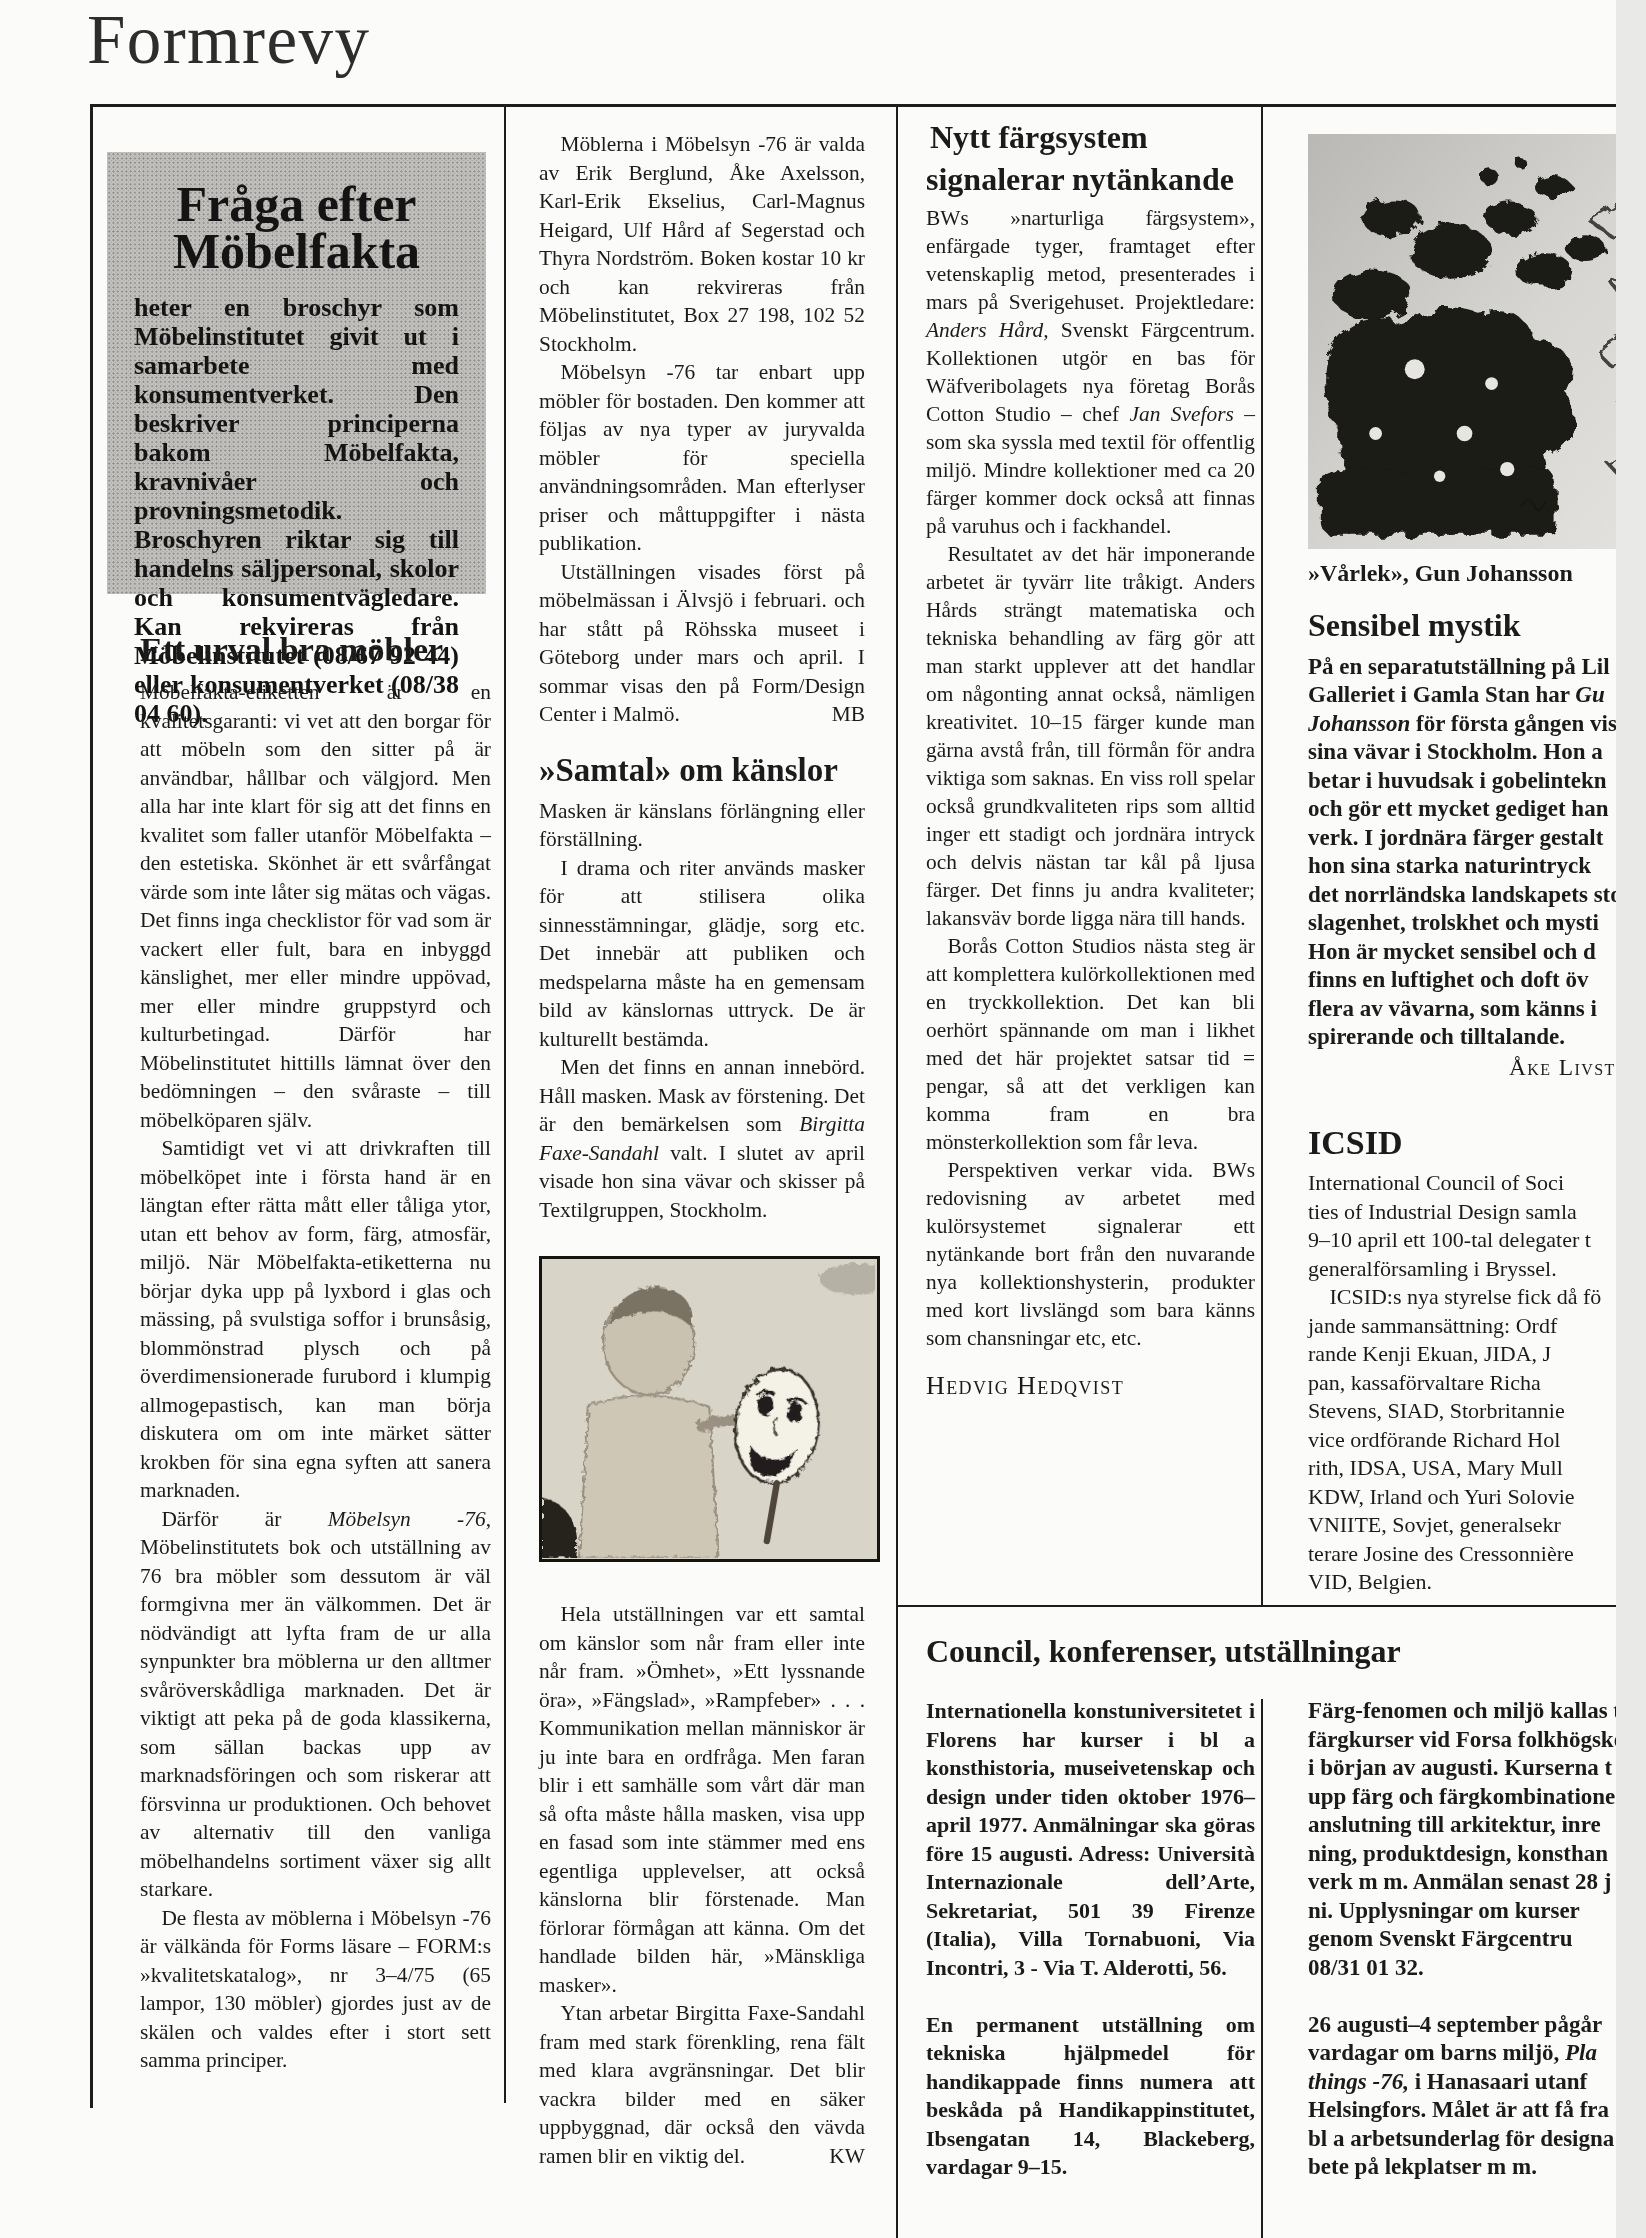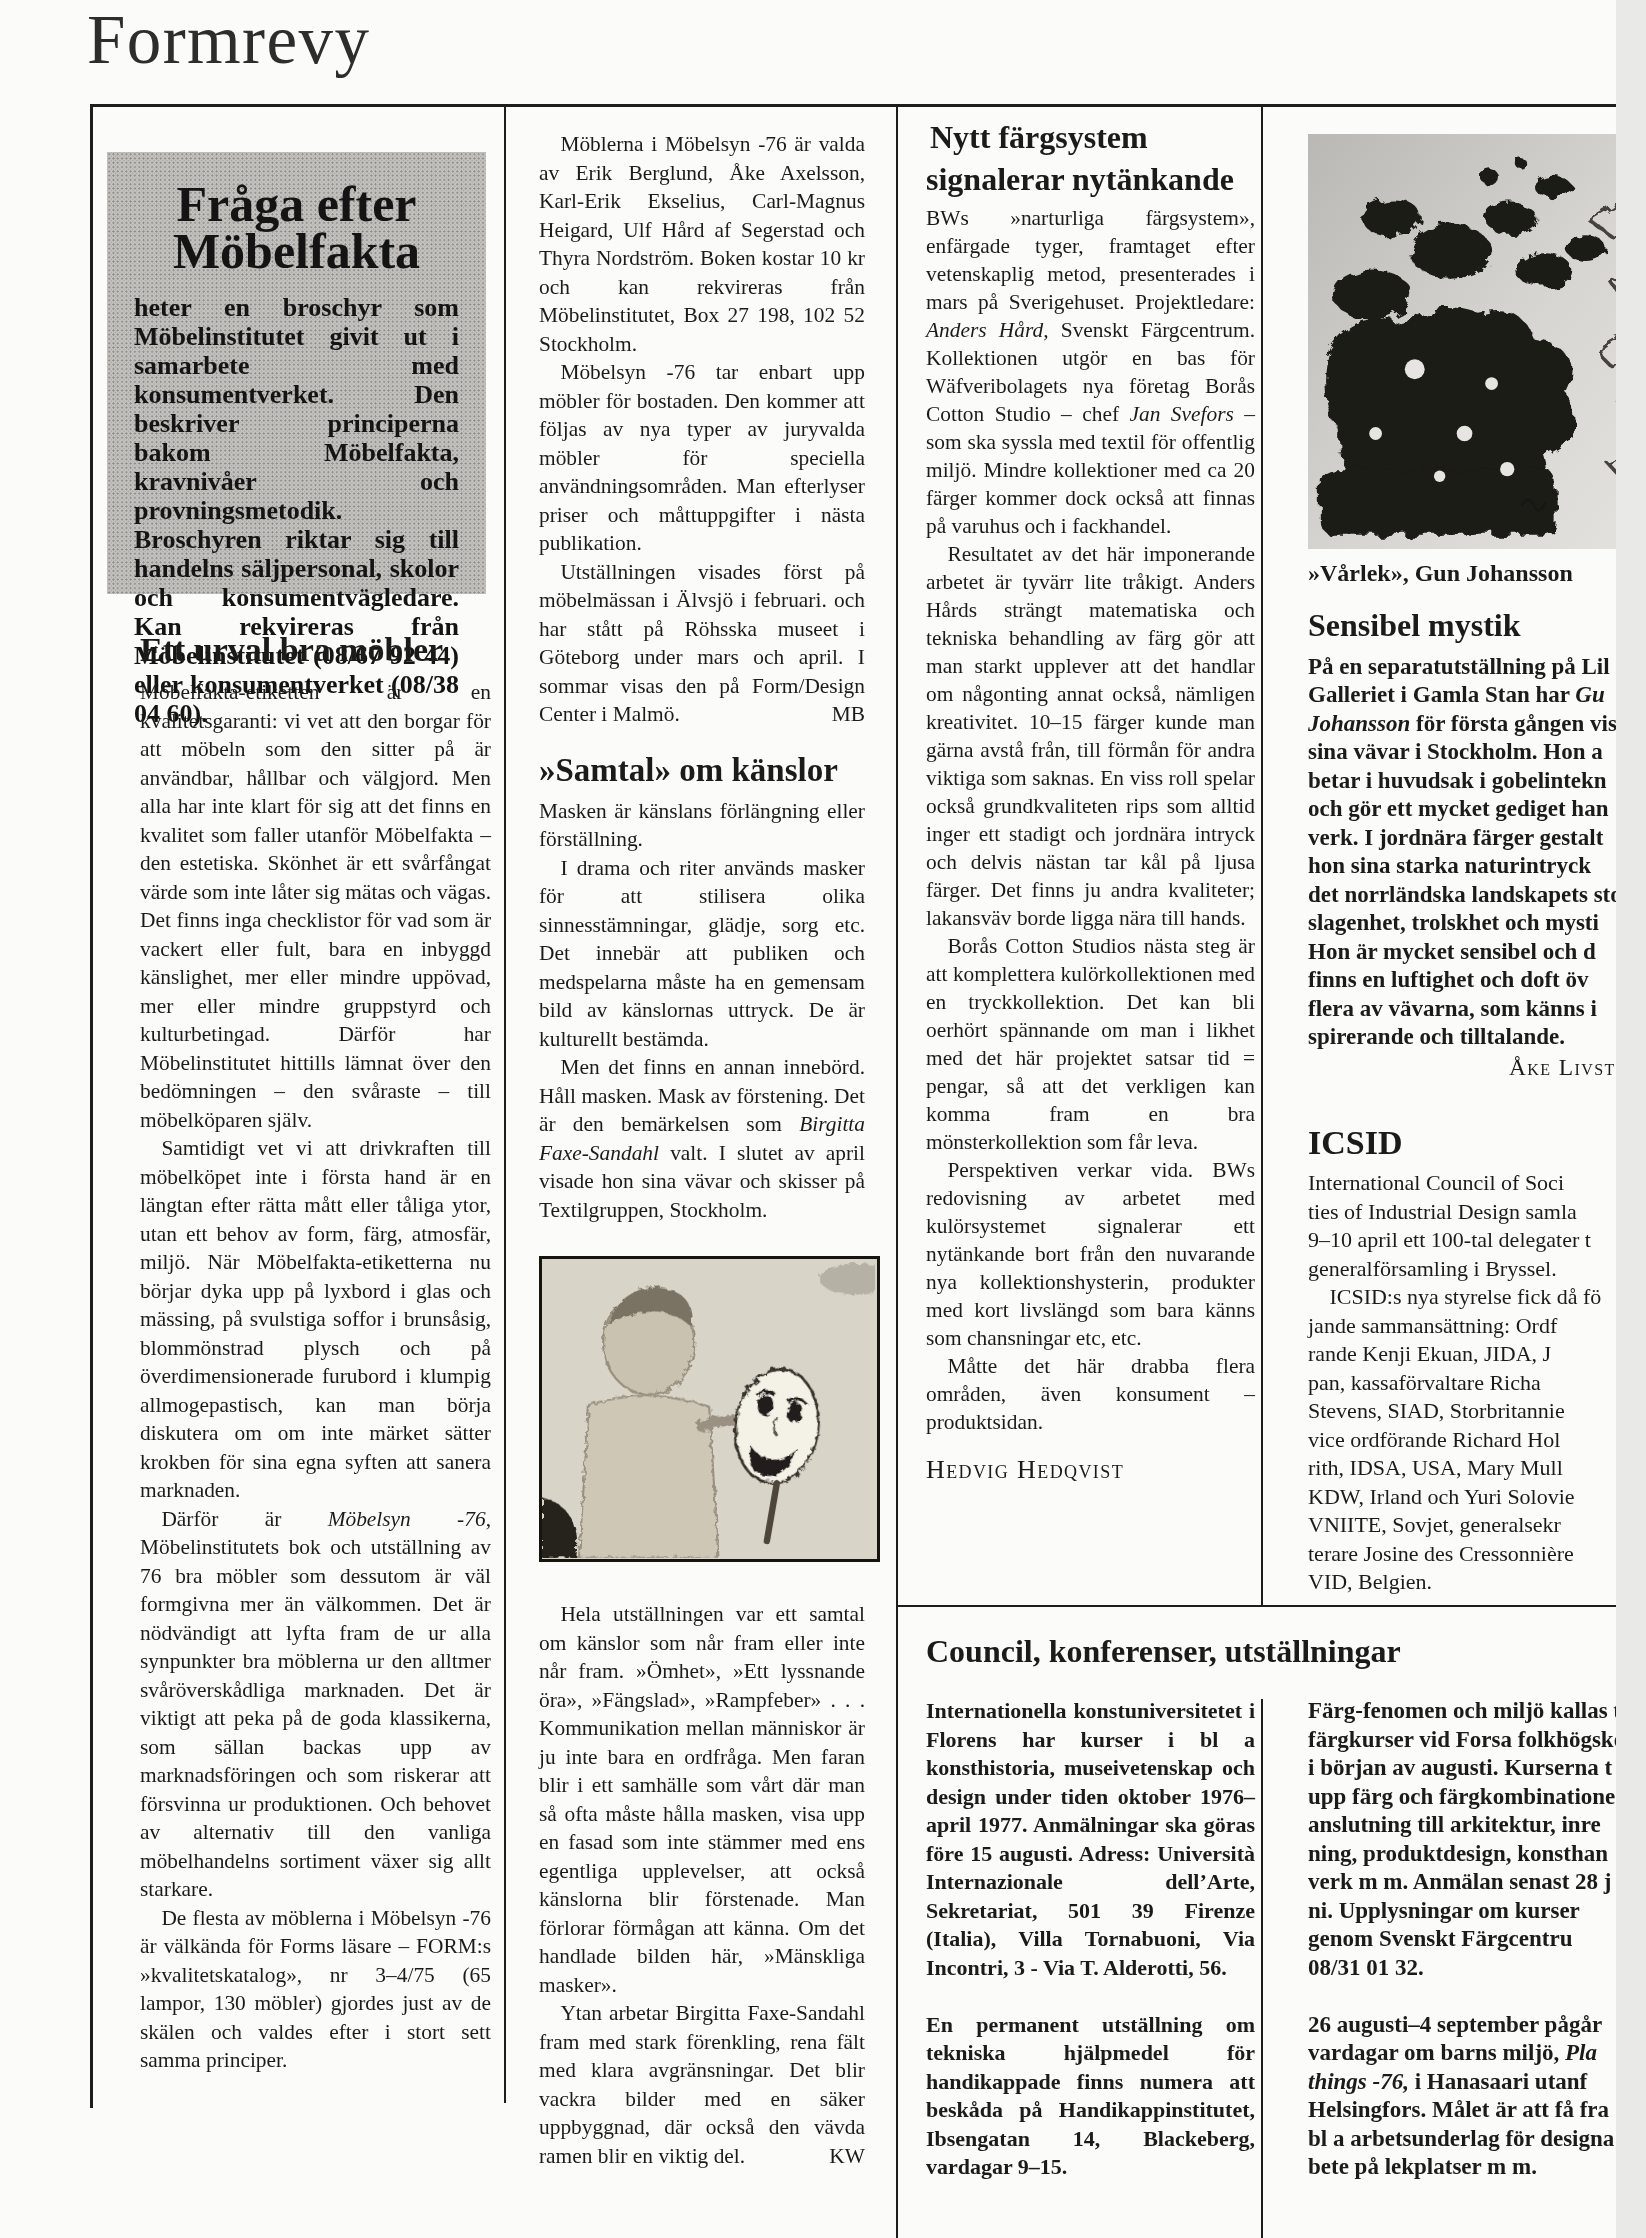--- a/index.html
+++ b/index.html
@@ -163,21 +163,20 @@
   </div>
 
   <div class="col col3-body" style="left:926px;top:114px;width:329px;">
     <h2 class="headline-2l" style="margin:4px;">Nytt färgsystem</h2>
     <h2 class="headline-2l">signalerar nytänkande</h2>
     <div>
         <p class="para"><span>BWs »narturliga färgsystem», enfärgade tyger, framtaget efter vetenskaplig metod, presenterades i mars på Sverigehuset. Projektledare: </span><span class="it">Anders Hård,</span><span> Svenskt Färgcentrum. Kollektionen utgör en bas för Wäfveribolagets nya företag Borås Cotton Studio – chef </span><span class="it">Jan Svefors</span><span> – som ska syssla med textil för offentlig miljö. Mindre kollektioner med ca 20 färger kommer dock också att finnas på varuhus och i fackhandel.</span></p>
         <p class="para indent"><span>Resultatet av det här imponerande arbetet är tyvärr lite tråkigt. Anders Hårds strängt matematiska och tekniska behandling av färg gör att man starkt upplever att det handlar om någonting annat också, nämligen kreativitet. 10–15 färger kunde man gärna avstå från, till förmån för andra viktiga som saknas. En viss roll spelar också grundkvaliteten rips som alltid inger ett stadigt och jordnära intryck och delvis nästan tar kål på ljusa färger. Det finns ju andra kvaliteter; lakansväv borde ligga nära till hands.</span></p>
         <p class="para indent"><span>Borås Cotton Studios nästa steg är att komplettera kulörkollektionen med en tryckkollektion. Det kan bli oerhört spännande om man i likhet med det här projektet satsar tid = pengar, så att det verkligen kan komma fram en bra mönsterkollektion som får leva.</span></p>
         <p class="para indent"><span>Perspektiven verkar vida. BWs redovisning av arbetet med kulörsystemet signalerar ett nytänkande bort från den nuvarande nya kollektionshysterin, produkter med kort livslängd som bara känns som chansningar etc, etc.</span></p>
-        <p class="para indent"><span>Måtte det här drabba flera områden, även konsument – produktsidan.</span></p>
       </div>
     <div class="byline-sc">Hedvig Hedqvist</div>
   </div>
 
   <div class="kurser-head" style="left:926px;top:1633px;">Council, konferenser, utställningar</div>
 
   <div class="col kurser-col" style="left:926px;top:1697px;width:329px;">
     <div>
         <p class="para"><span>Internationella konstuniversitetet i Florens har kurser i bl a konsthistoria, museivetenskap och design under tiden oktober 1976–april 1977. Anmälningar ska göras före 15 augusti. Adress: Università Internazionale dell’Arte, Sekretariat, 501 39 Firenze (Italia), Villa Tornabuoni, Via Incontri, 3 - Via T. Alderotti, 56.</span></p>
         <p class="para gap-top"><span>En permanent utställning om tekniska hjälpmedel för handikappade finns numera att beskåda på Handikappinstitutet, Ibsengatan 14, Blackeberg, vardagar 9–15.</span></p>

